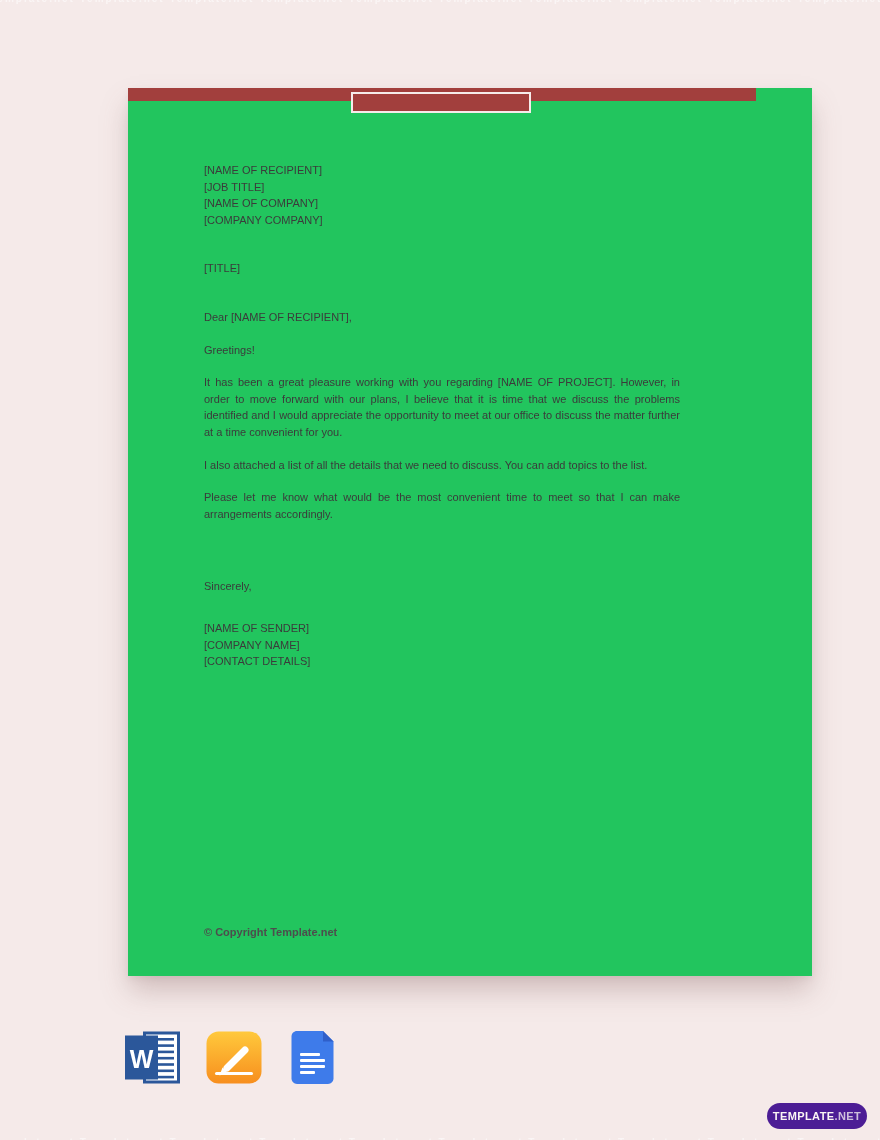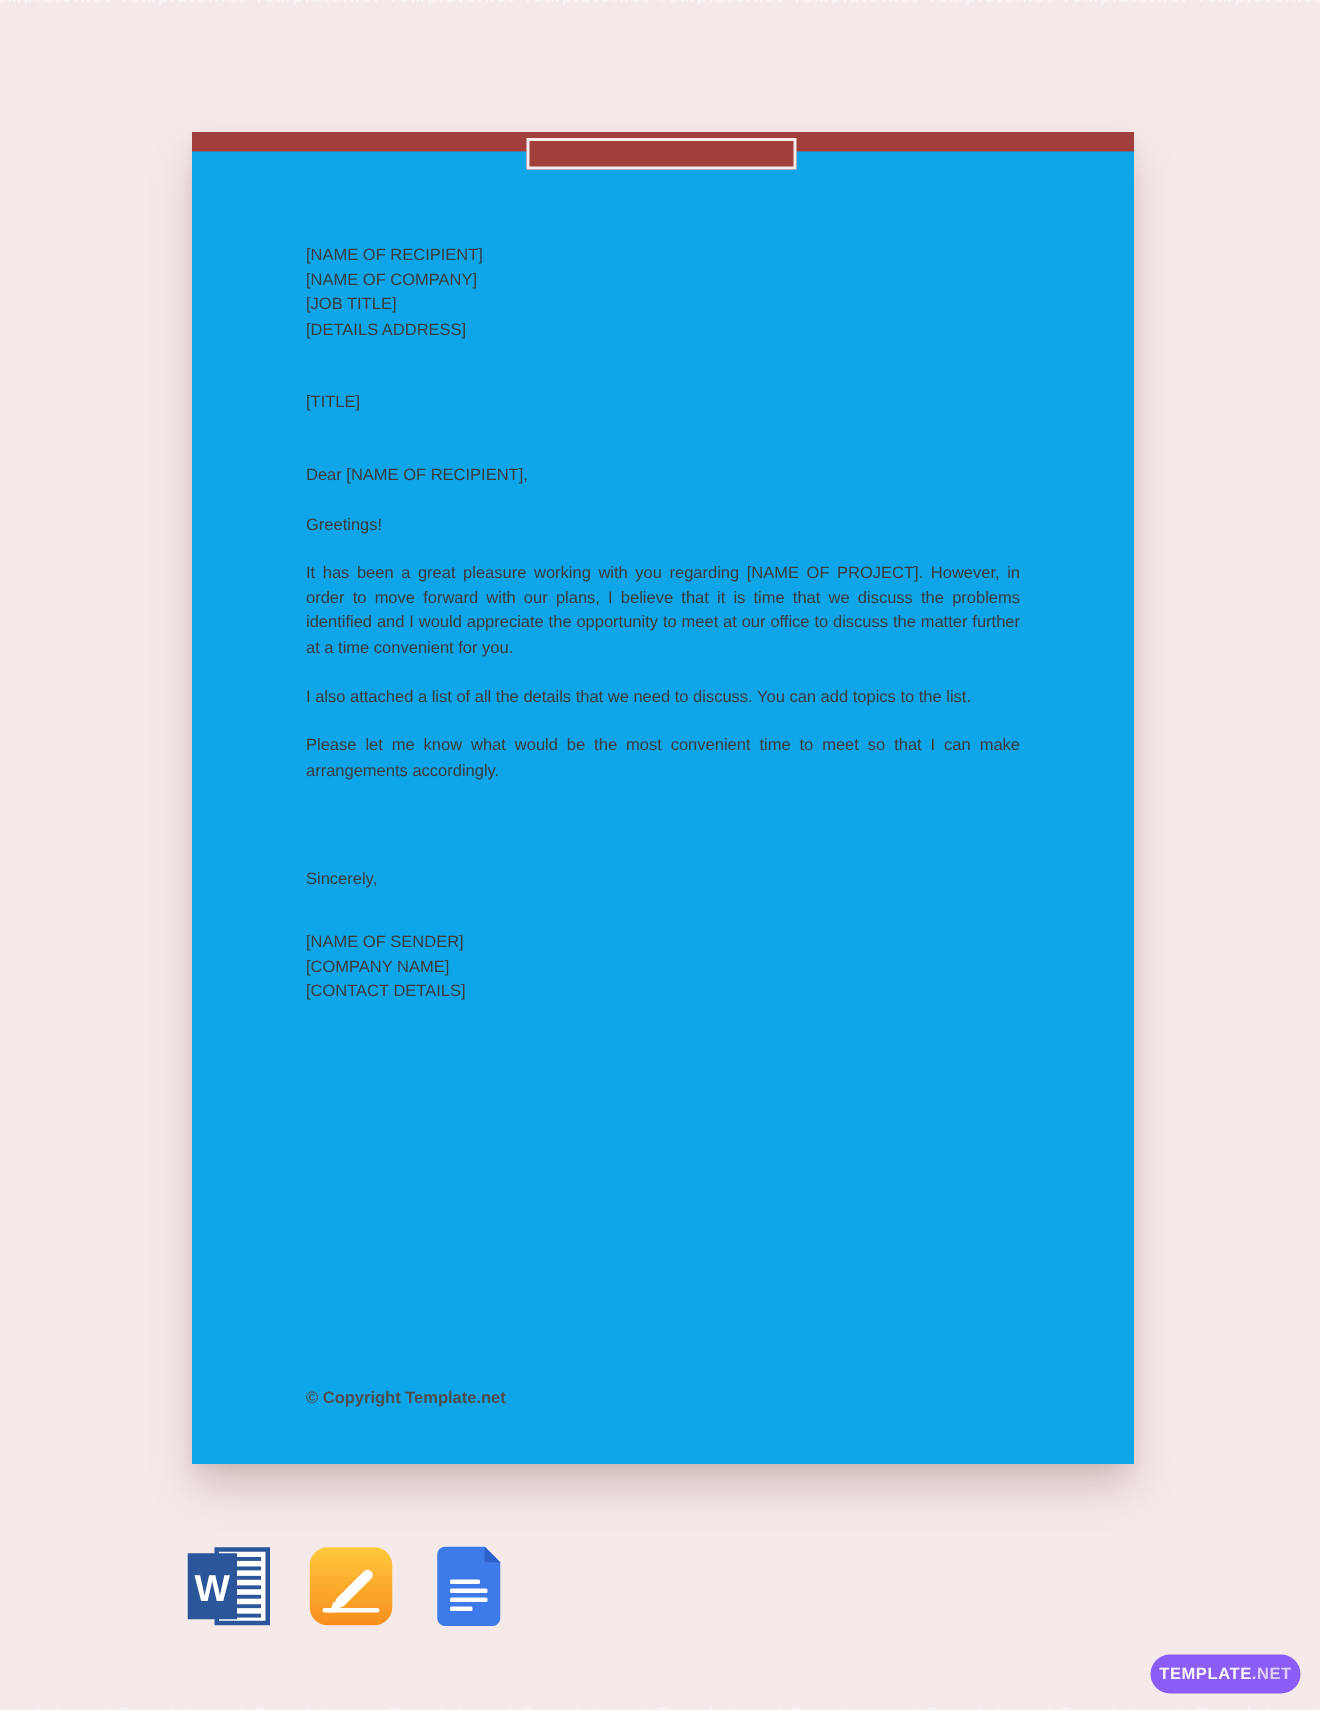--- a/index.html
+++ b/index.html
@@ -12,22 +12,22 @@
   .edge-row{
     position:absolute;left:-10px;width:1200px;white-space:nowrap;
     color:#ffffff;opacity:.55;font-size:10px;font-weight:bold;letter-spacing:2px;
     pointer-events:none;
   }
   .edge-top{top:-7px;}
   .edge-bottom{bottom:-8px;}
 
   
   .page{
-    position:absolute;left:128px;top:88px;width:628px;height:888px;
-    background:#0ea5e9;
+    position:absolute;left:128px;top:88px;width:684px;height:888px;
+    background:#22c55e;
     box-shadow:0 16px 26px -2px rgba(141,104,104,0.35), 0 3px 8px rgba(0,0,0,0.05);
   }
   .header-bar{
     position:absolute;top:0;left:0;width:628px;height:13px;background:#A23F3D;
   }
   .header-tab{
     position:absolute;top:4px;left:223px;width:176px;height:17px;
     background:#A23F3D;border:2px solid #F6ECEB;
   }
 
@@ -50,42 +50,42 @@
     color:#4D4D4D;font-size:11px;font-weight:bold;
   }
 
   
   .apps{position:absolute;left:125px;top:1031px;display:flex;gap:25px;}
   .app-icon{width:56px;height:53px;display:block;cursor:pointer;}
 
   
   .badge{
     position:absolute;left:767px;top:1103px;width:100px;height:26px;
-    border-radius:13px;background:#8b5cf6;
+    border-radius:13px;background:#4c1d95;
     display:flex;align-items:center;justify-content:center;
     font-size:11px;font-weight:bold;letter-spacing:.4px;color:#FAF5F4;
   }
   .badge .dim{opacity:.75;}
 </style>
 </head>
 <body>
 
 <div class="edge-row edge-top">Template.net   Template.net   Template.net   Template.net   Template.net   Template.net   Template.net   Template.net   Template.net   Template.net   Template.net   Template.net</div>
 <div class="edge-row edge-bottom">Template.net   Template.net   Template.net   Template.net   Template.net   Template.net   Template.net   Template.net   Template.net   Template.net   Template.net   Template.net</div>
 
 <div class="page">
   <div class="header-bar"></div>
   <div class="header-tab"></div>
 
   <div class="content">
     <div class="block addr">
       <div>[NAME OF RECIPIENT]</div>
+      <div>[JOB TITLE]</div>
       <div>[NAME OF COMPANY]</div>
-      <div>[JOB TITLE]</div>
-      <div>[DETAILS ADDRESS]</div>
+      <div>[COMPANY COMPANY]</div>
     </div>
 
     <div class="block date">[TITLE]</div>
 
     <div class="block salutation">Dear [NAME OF RECIPIENT],</div>
 
     <div class="block greeting">Greetings!</div>
 
     <p class="block para1">It has been a great pleasure working with you regarding [NAME OF PROJECT]. However, in order to move forward with our plans, I believe that it is time that we discuss the problems identified and I would appreciate the opportunity to meet at our office to discuss the matter further at a time convenient for you.</p>
     <p class="block para2">I also attached a list of all the details that we need to discuss. You can add topics to the list.</p>

